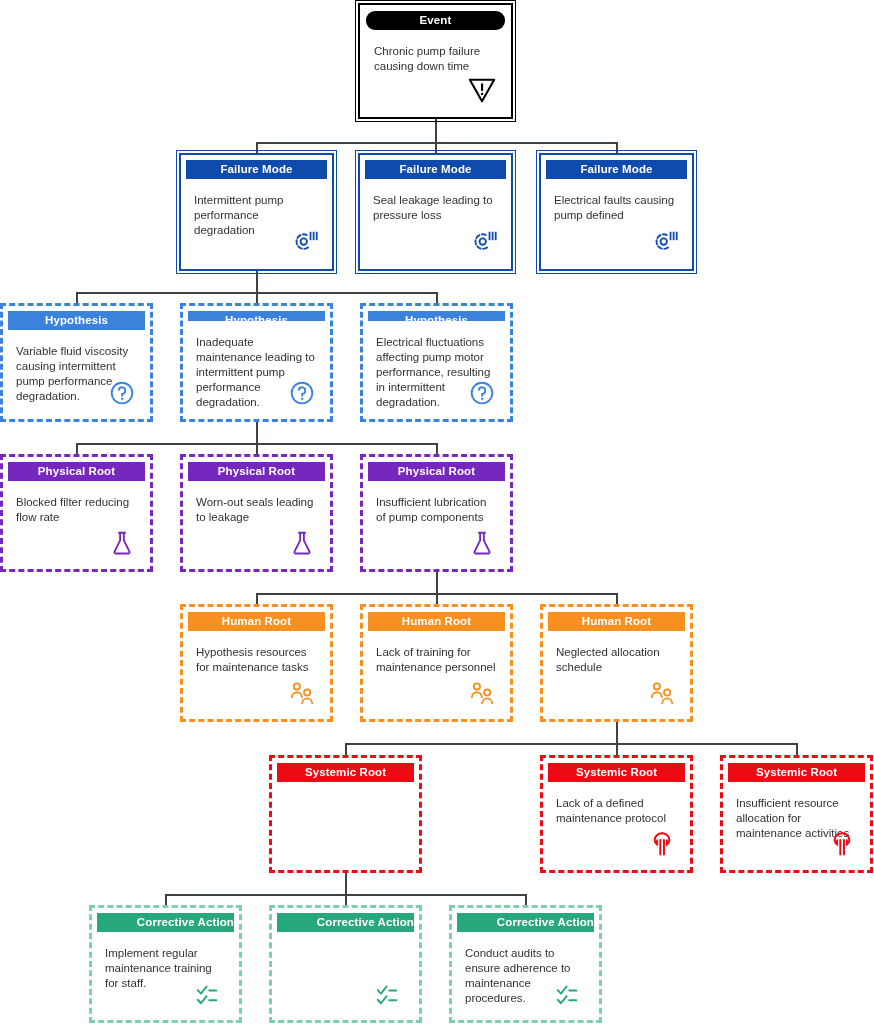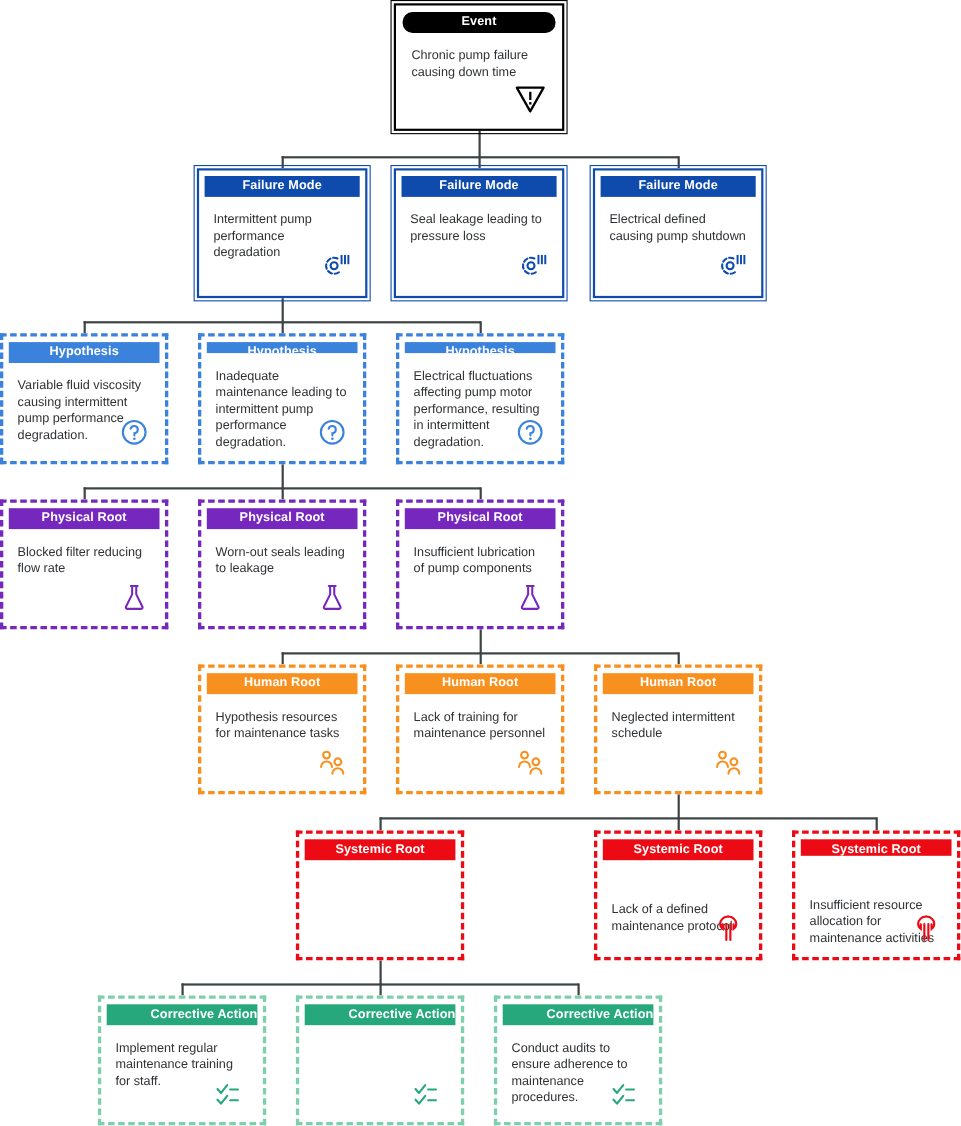--- a/index.html
+++ b/index.html
@@ -75,21 +75,21 @@
 
   
   .t-physical { border: 3px dashed #7627bd; }
   .t-physical .hdr { background: #7627bd; }
 
   
   .t-human { border: 3px dashed #f7901e; }
   .t-human .hdr { background: #f7901e; }
 
   
-  .t-systemic { border: 3px dashed #ec0a14; gap: 24px; }
+  .t-systemic { border: 3px dashed #ec0a14; }
   .t-systemic .hdr { background: #ec0a14; }
 
   
   .t-corrective { border: 3px dashed #7ed0ad; }
   .t-corrective .hdr { background: #27a униicode; text-align: right; }
   .t-corrective .hdr { background: #27a87c; }
 
   
   .conn { position: absolute; background: #3d4244; }
   .conn.v { width: 2px; }
@@ -172,21 +172,21 @@
         <rect x="22" y="4" width="1.9" height="9" fill="#0f4bac"></rect>
         <rect x="25.3" y="4" width="1.9" height="9" fill="#0f4bac"></rect>
         <rect x="28.6" y="4" width="1.9" height="9" fill="#0f4bac"></rect>
       </svg>
     </div>
   </div>
 
   <div class="node t-failure" style="left:539px; top:153px; width:155px; height:118px;">
     <div class="hdr">Failure Mode</div>
     <div class="body">
-      <span>Electrical defined causing pump shutdown</span>
+      <span>Electrical faults causing pump defined</span>
       <svg class="ico" viewBox="0 0 32 32">
         <path d="M19 7.5a7.6 7.6 0 0 0-3.3-.8 7.8 7.8 0 1 0 5.6 13.3" fill="none" stroke="#0f4bac" stroke-width="2" stroke-linecap="round" stroke-dasharray="4.4 2.6"></path>
         <circle cx="15.7" cy="14.5" r="3.4" fill="none" stroke="#0f4bac" stroke-width="2"></circle>
         <rect x="22" y="4" width="1.9" height="9" fill="#0f4bac"></rect>
         <rect x="25.3" y="4" width="1.9" height="9" fill="#0f4bac"></rect>
         <rect x="28.6" y="4" width="1.9" height="9" fill="#0f4bac"></rect>
       </svg>
     </div>
   </div>
 
@@ -281,21 +281,21 @@
         <path d="M5.2 20.5a5.3 5.3 0 0 1 10.6 0" fill="none" stroke="#f7901e" stroke-width="2" stroke-linecap="round"></path>
         <circle cx="21.5" cy="15.5" r="3.3" fill="none" stroke="#f7901e" stroke-width="2"></circle>
         <path d="M16.2 27a5.3 5.3 0 0 1 10.6 0" fill="none" stroke="#f7901e" stroke-width="2" stroke-linecap="round"></path>
       </svg>
     </div>
   </div>
 
   <div class="node t-human" style="left:540px; top:604px; width:153px; height:118px;">
     <div class="hdr">Human Root</div>
     <div class="body">
-      <span>Neglected intermittent schedule</span>
+      <span>Neglected allocation schedule</span>
       <svg class="ico" viewBox="0 0 32 32">
         <circle cx="10.5" cy="9" r="3.3" fill="none" stroke="#f7901e" stroke-width="2"></circle>
         <path d="M5.2 20.5a5.3 5.3 0 0 1 10.6 0" fill="none" stroke="#f7901e" stroke-width="2" stroke-linecap="round"></path>
         <circle cx="21.5" cy="15.5" r="3.3" fill="none" stroke="#f7901e" stroke-width="2"></circle>
         <path d="M16.2 27a5.3 5.3 0 0 1 10.6 0" fill="none" stroke="#f7901e" stroke-width="2" stroke-linecap="round"></path>
       </svg>
     </div>
   </div>
 
   <div class="node t-systemic" style="left:269px; top:755px; width:153px; height:118px;">

